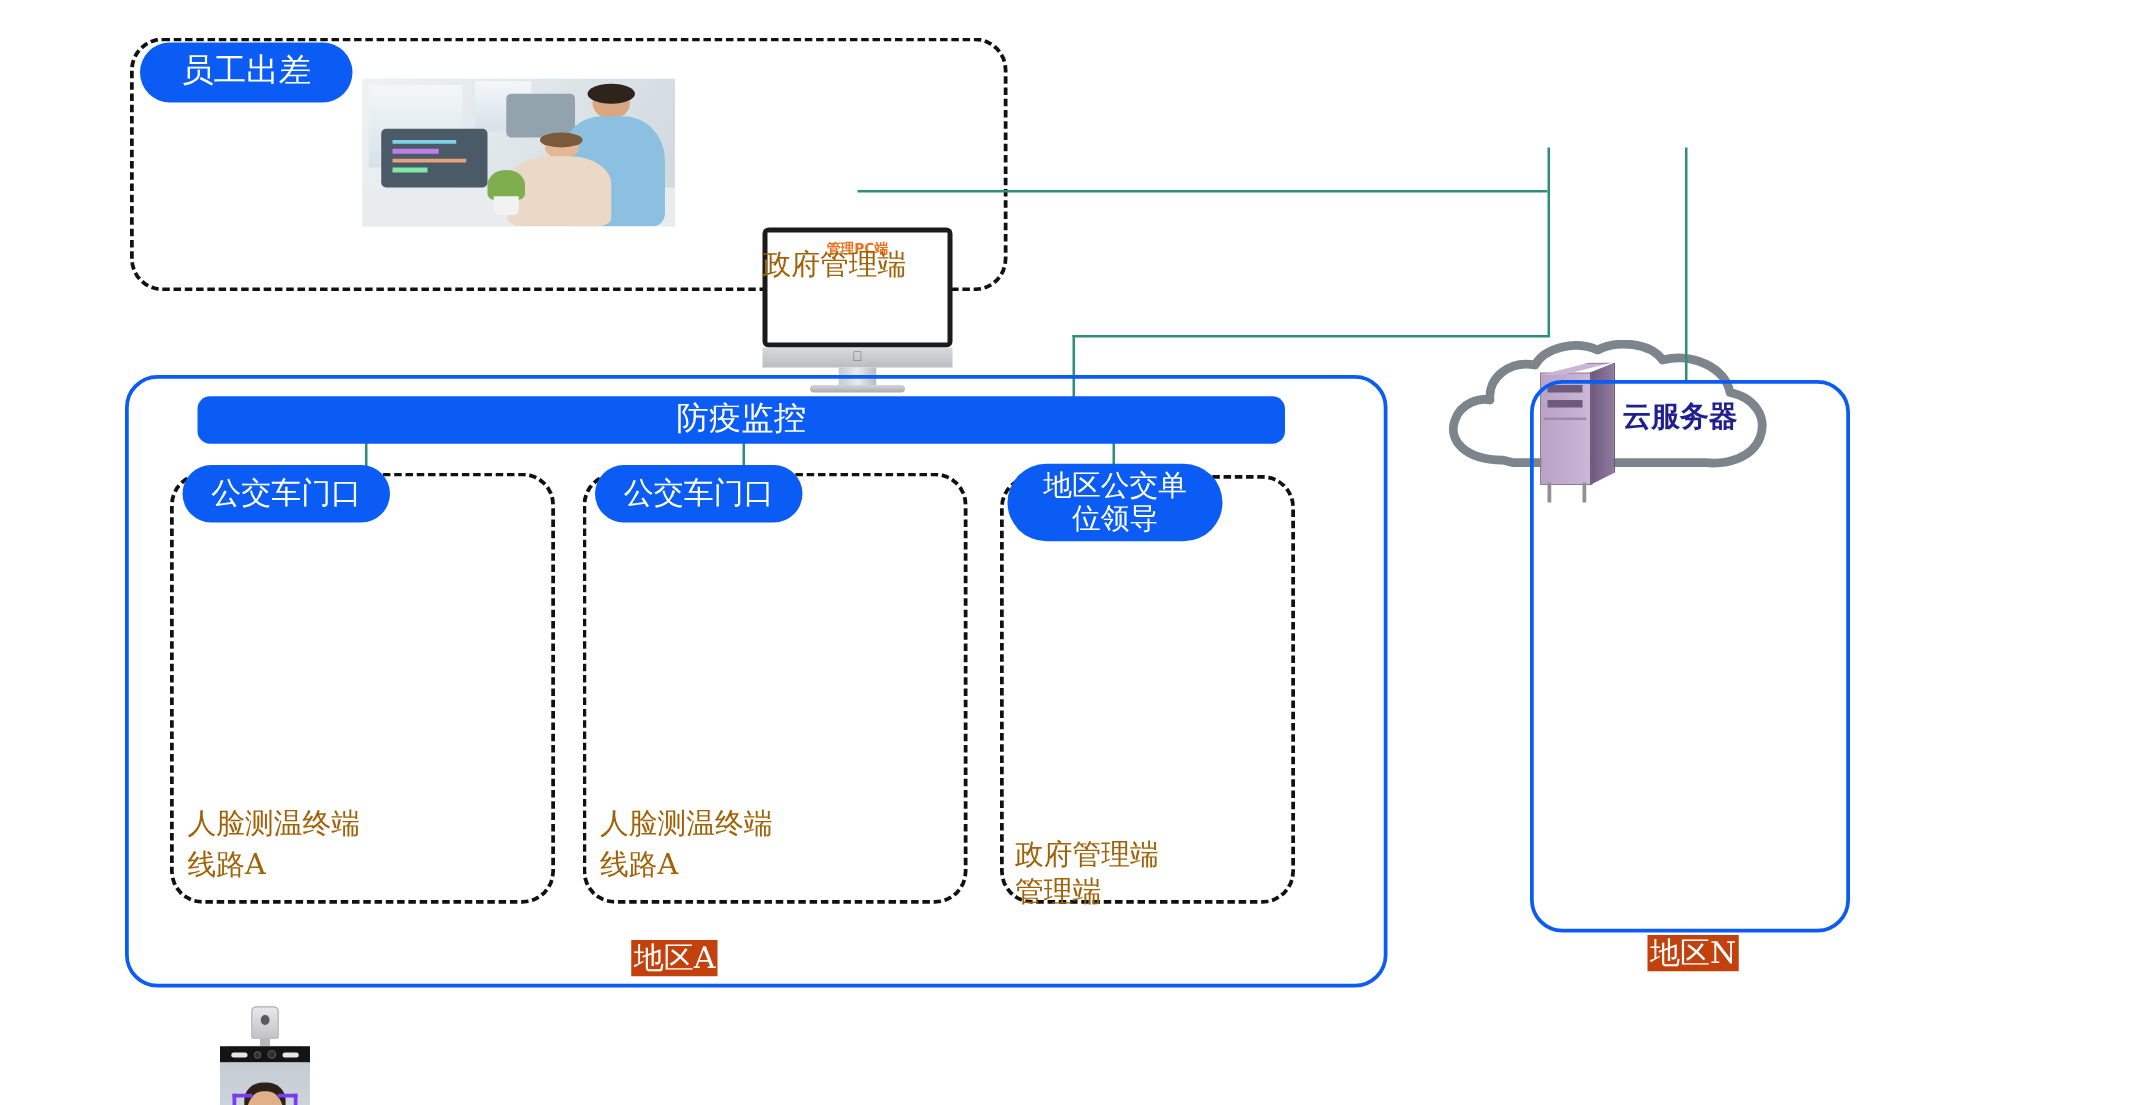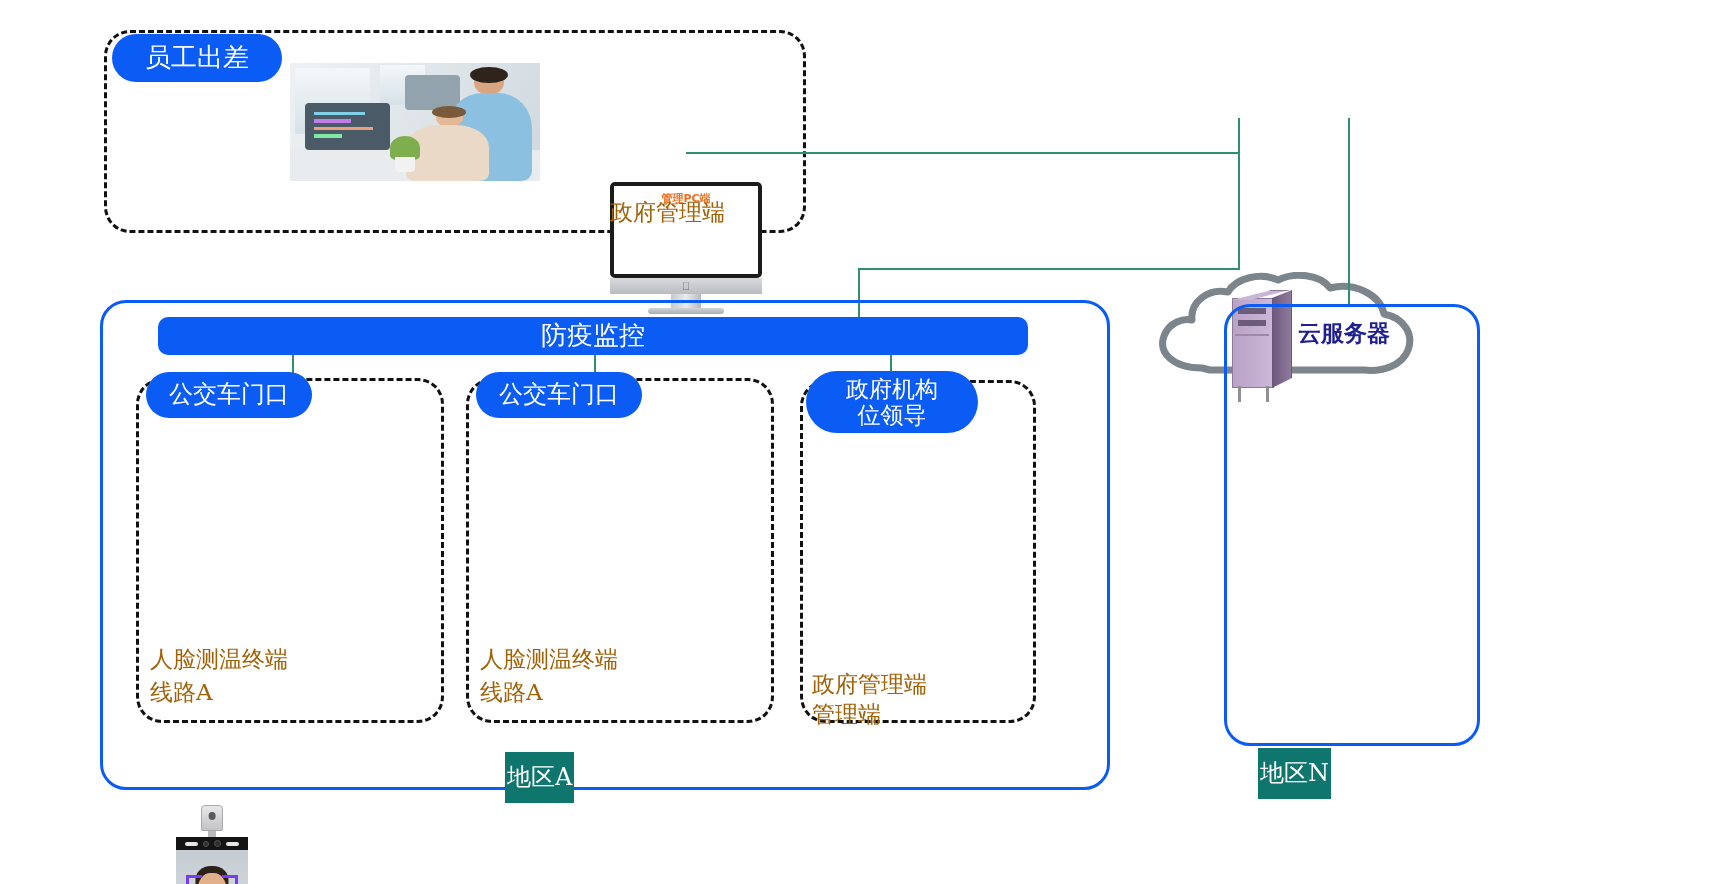--- a/index.html
+++ b/index.html
@@ -16,22 +16,22 @@
   
   .dashed{border:3px dashed #111;border-radius:26px;box-sizing:border-box;}
   
   .solid-blue{border:3px solid #0b5cf5;border-radius:26px;box-sizing:border-box;}
 
   
   .cap{font-family:"DejaVu Serif","Liberation Serif",serif;color:#a16207;
        line-height:1.25;}
 
   
-  .region-tag{background:#0f766e;color:#fff;font-family:"DejaVu Serif",serif;
-      padding:11px 2px;display:inline-block;line-height:1.2;}
+  .region-tag{background:#c2410c;color:#fff;font-family:"DejaVu Serif",serif;
+      padding:0 2px;display:inline-block;line-height:1.2;}
 
   
   .monitor{position:relative;display:flex;flex-direction:column;align-items:center;}
   .mon-bezel{background:#1b1b1b;border-radius:5px;padding:4px;box-sizing:border-box;
              width:100%;}
   .mon-screen{background:#ffffff;width:100%;height:100%;box-sizing:border-box;
               display:flex;flex-direction:column;align-items:center;
               justify-content:flex-start;}
   .mon-title{color:#f07020;font-weight:bold;font-family:"DejaVu Sans",sans-serif;}
   .mon-grid{display:grid;grid-template-columns:1fr 1fr;width:100%;box-sizing:border-box;}
@@ -226,29 +226,29 @@
 <div class="abs pill" style="left:476px;top:372px;width:166px;height:46px;font-size:24px;">
   <span>公交车门口</span>
 </div>
 
 <div class="abs cap" style="left:480px;top:645px;width:280px;font-size:23px;">人脸测温终端</div>
 <div class="abs cap" style="left:480px;top:678px;width:280px;font-size:23px;">线路A</div>
 
 <div class="abs dashed" style="left:800px;top:380px;width:236px;height:343px;"></div>
 <div class="abs pill" style="left:806px;top:371px;width:172px;height:62px;font-size:23px;">
   <span>
-    <span>政府机构</span><br>
+    <span>地区公交单</span><br>
     <span>位领导</span>
   </span>
 </div>
 
 <div class="abs cap" style="left:812px;top:670px;width:212px;font-size:23px;">政府管理端</div>
 <div class="abs cap" style="left:812px;top:700px;width:212px;font-size:23px;">管理端</div>
 
 <div class="abs" style="left:505px;top:752px;">
   <span class="region-tag" style="font-size:24px;">地区A</span>
 </div>
 
 <div class="abs solid-blue" style="left:1224px;top:304px;width:256px;height:442px;"></div>
 
-<div class="abs" style="left:1258px;top:748px;text-align:center;">
+<div class="abs" style="left:1318px;top:748px;text-align:center;">
   <span class="region-tag" style="font-size:24px;">地区N</span>
 </div>
 
 </body></html>

